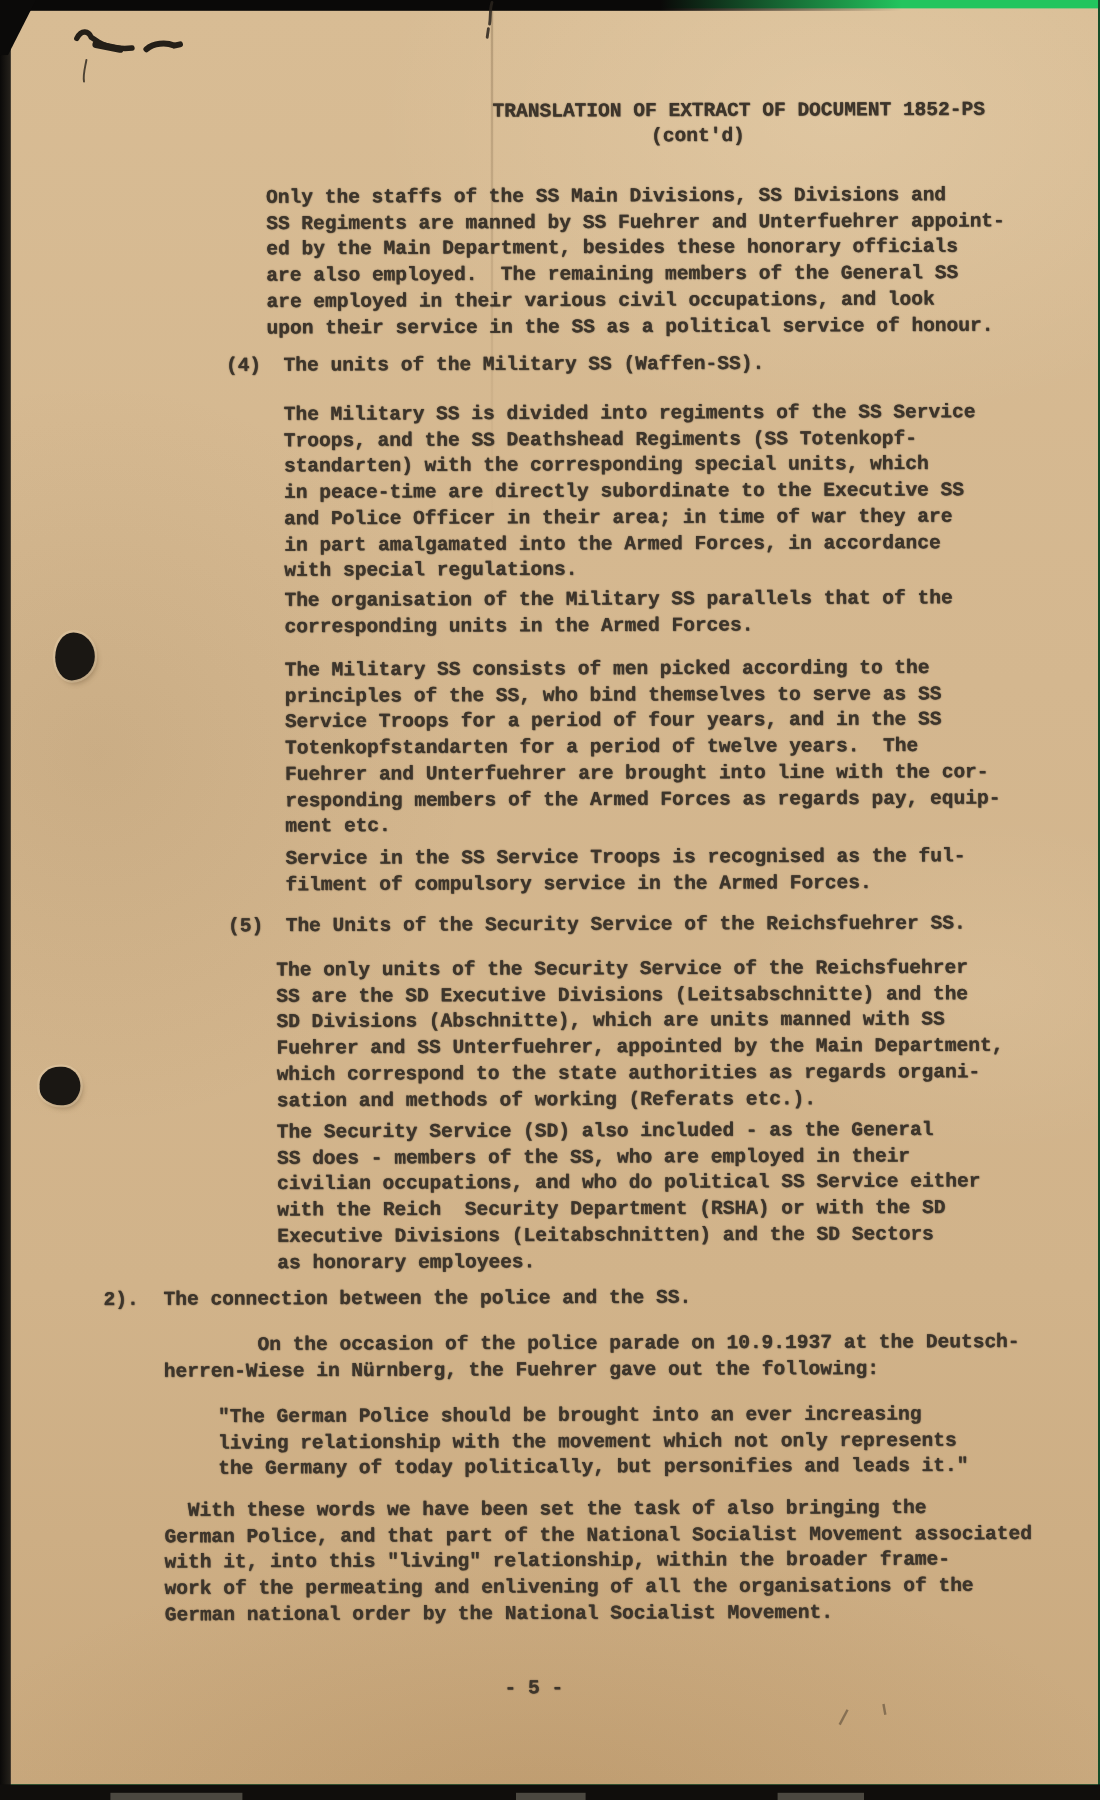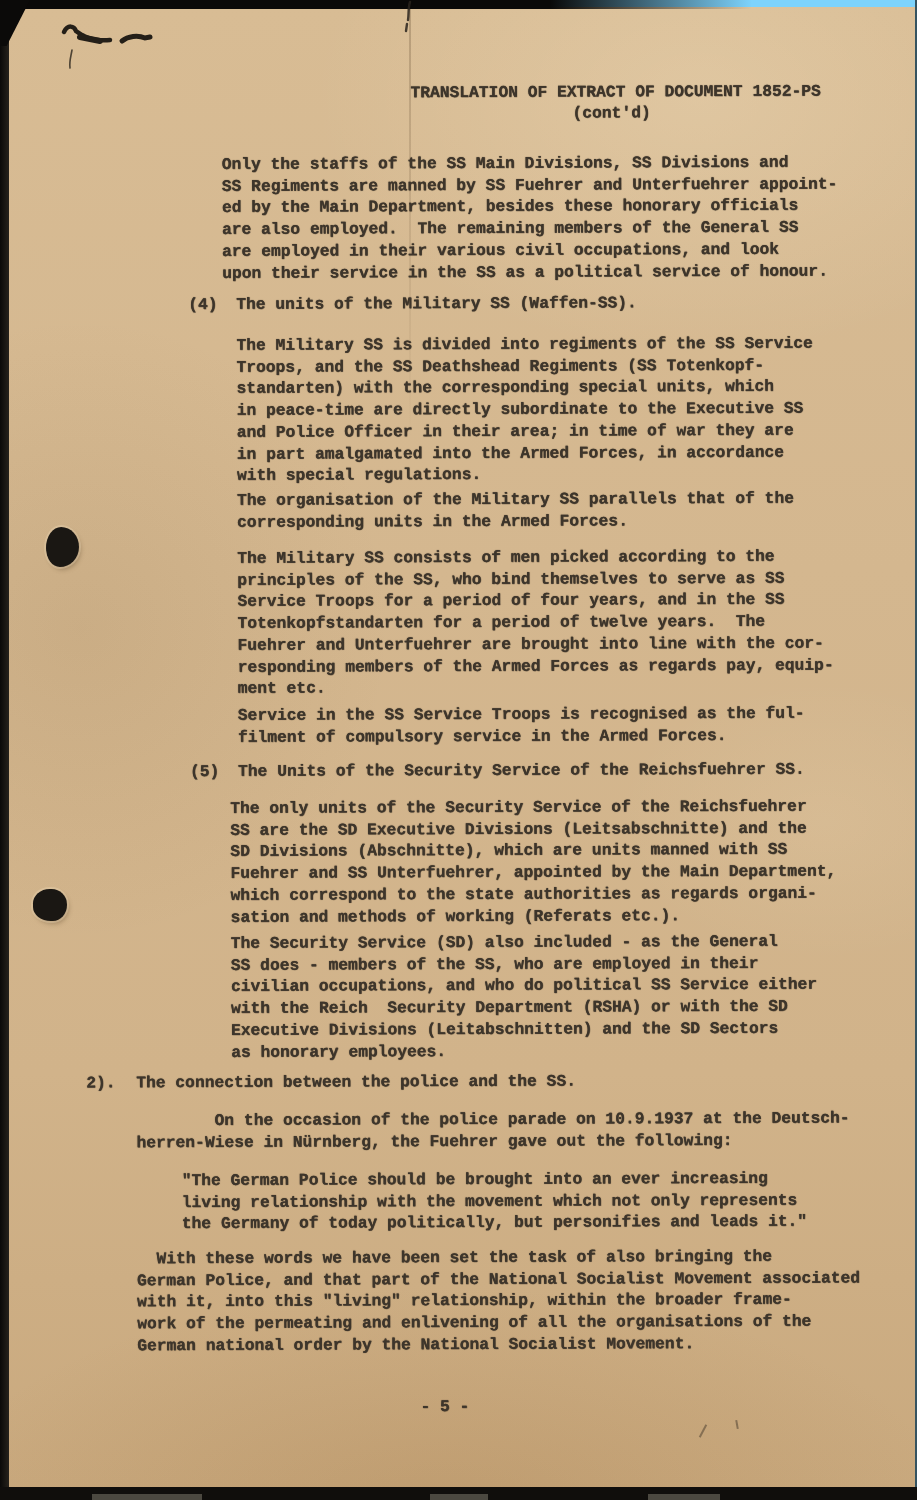--- a/index.html
+++ b/index.html
@@ -1,18 +1,18 @@
 <!DOCTYPE html>
 <html><head>
 <meta charset="utf-8">
 <style>
   html,body { margin:0; padding:0; background:#0d0c0a; }
   .scan {
     position:relative; width:917px; height:1500px;
-    background:#7dd3fc; overflow:hidden;
+    background:#22c55e; overflow:hidden;
     font-family:"Liberation Mono","DejaVu Sans Mono",monospace;
   }
   .paper {
     position:absolute; left:8px; top:7px; right:2px; bottom:13px;
     background:
       radial-gradient(ellipse 620px 420px at 76% 6%, rgba(255,242,214,0.20), transparent 62%),
       radial-gradient(ellipse 520px 520px at 8% 42%, rgba(118,88,48,0.10), transparent 60%),
       radial-gradient(ellipse 760px 340px at 48% 102%, rgba(142,96,44,0.18), transparent 68%),
       radial-gradient(ellipse 300px 200px at 90% 55%, rgba(255,240,210,0.10), transparent 70%),
       linear-gradient(180deg, #d8bc94 0%, #d4b78f 38%, #d1b38a 72%, #c9a97e 100%);
@@ -93,21 +93,21 @@
   <svg class="ink" style="left:400px; top:0;" width="20" height="34" viewBox="0 0 20 34">
     <path d="M10,2 C8,8 9,14 8,20 M7,24 L6,31" fill="none" stroke="#2a241d" stroke-width="2.4" stroke-linecap="round" opacity="0.85"></path>
   </svg>
 
   <div class="mark-br" style="left:702px; top:1424px;"></div>
   <div class="mark-br" style="left:736px; top:1420px; height:9px; transform:rotate(-10deg);"></div>
 
   <div class="textlayer">
 
     <div class="t" style="left:413px; top:82px;">TRANSLATION OF EXTRACT OF DOCUMENT 1852-PS</div>
-    <div class="t" style="left:575px; top:103px;">(cont'd)</div>
+    <div class="t" style="left:545px; top:103px;">(cont'd)</div>
 
     <div class="t" style="left:224px; top:153px;">Only the staffs of the SS Main Divisions, SS Divisions and
 SS Regiments are manned by SS Fuehrer and Unterfuehrer appoint-
 ed by the Main Department, besides these honorary officials
 are also employed.  The remaining members of the General SS
 are employed in their various civil occupations, and look
 upon their service in the SS as a political service of honour.</div>
 
     <div class="t" style="left:190px; top:293px;">(4)</div>
     <div class="t" style="left:238px; top:293px;">The units of the Military SS (Waffen-SS).</div>

